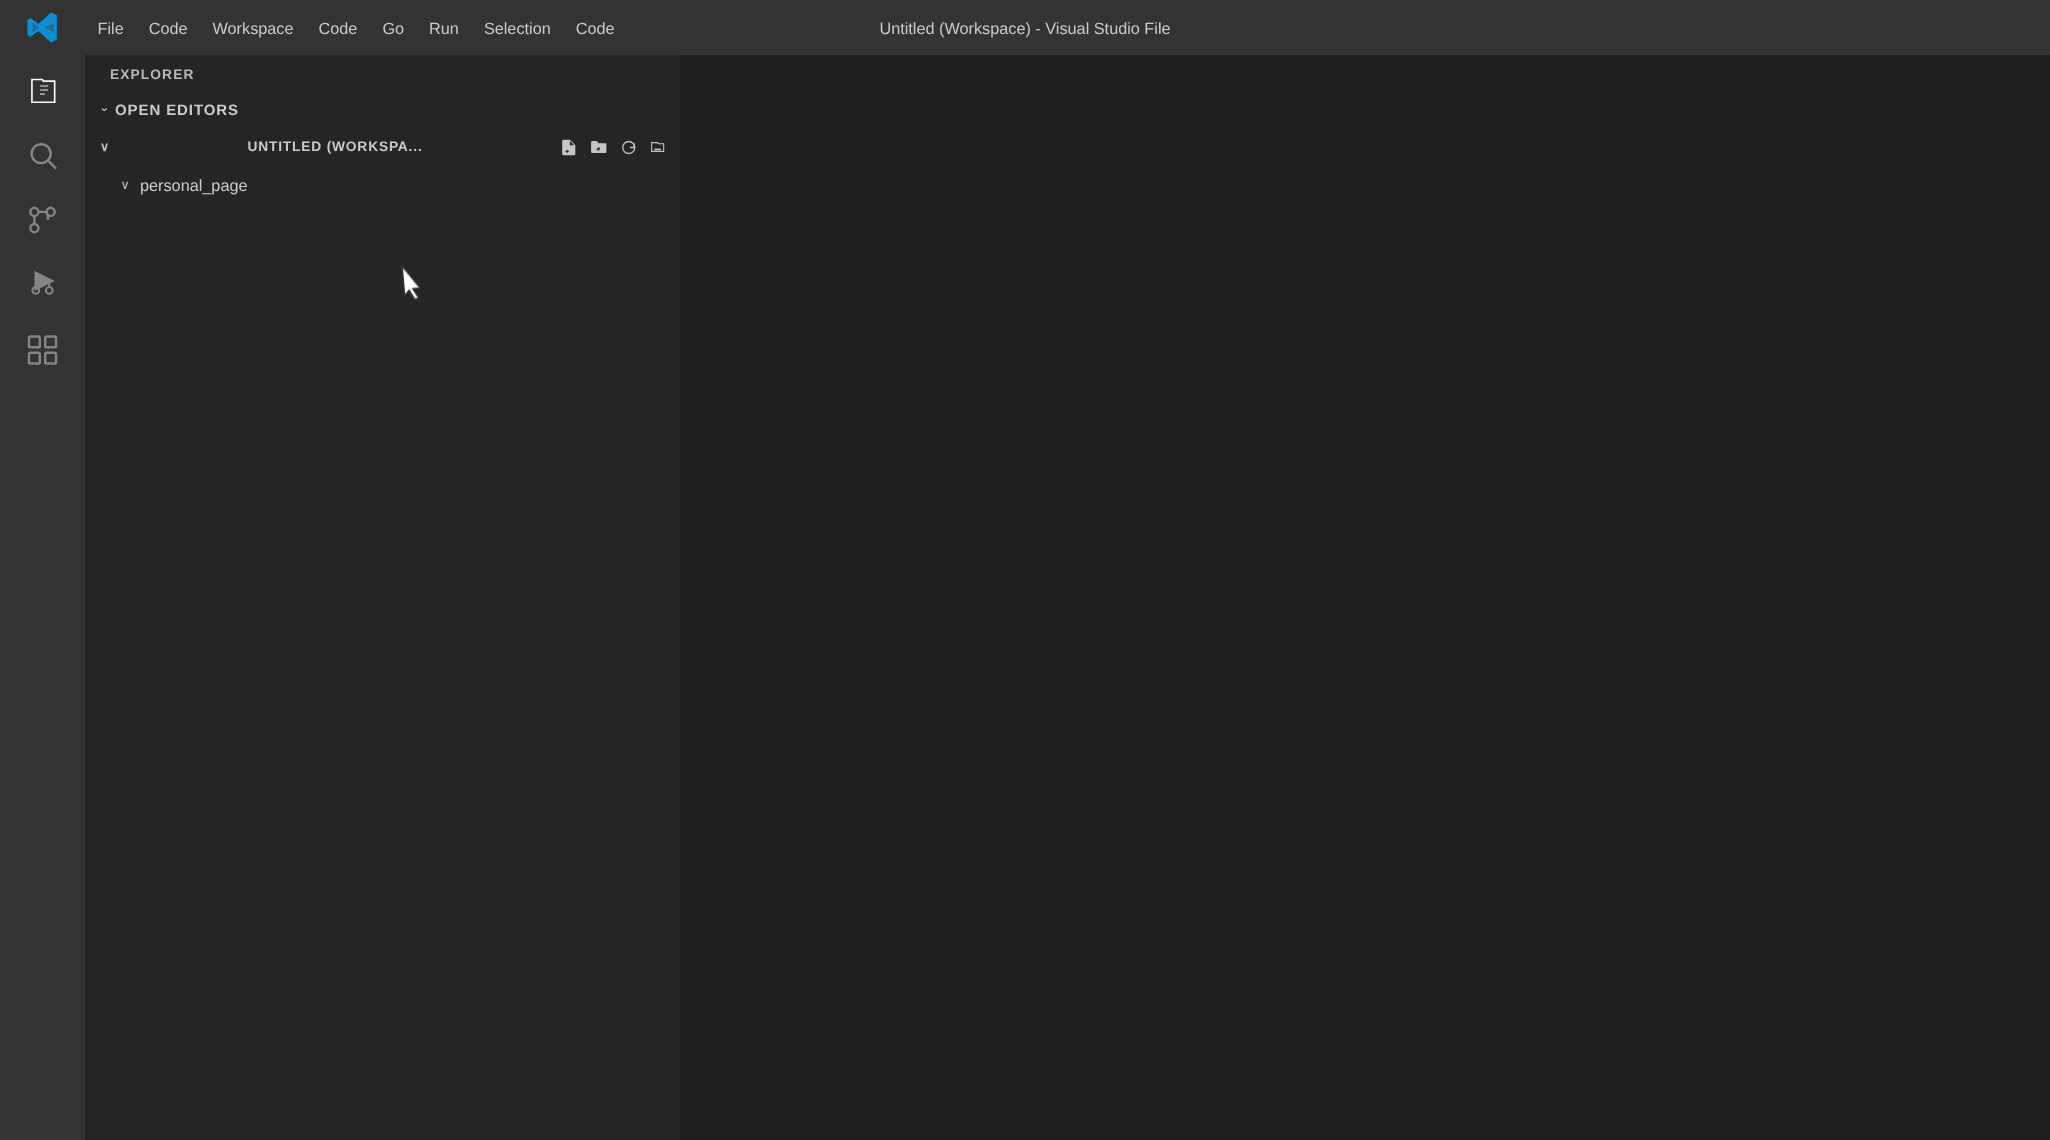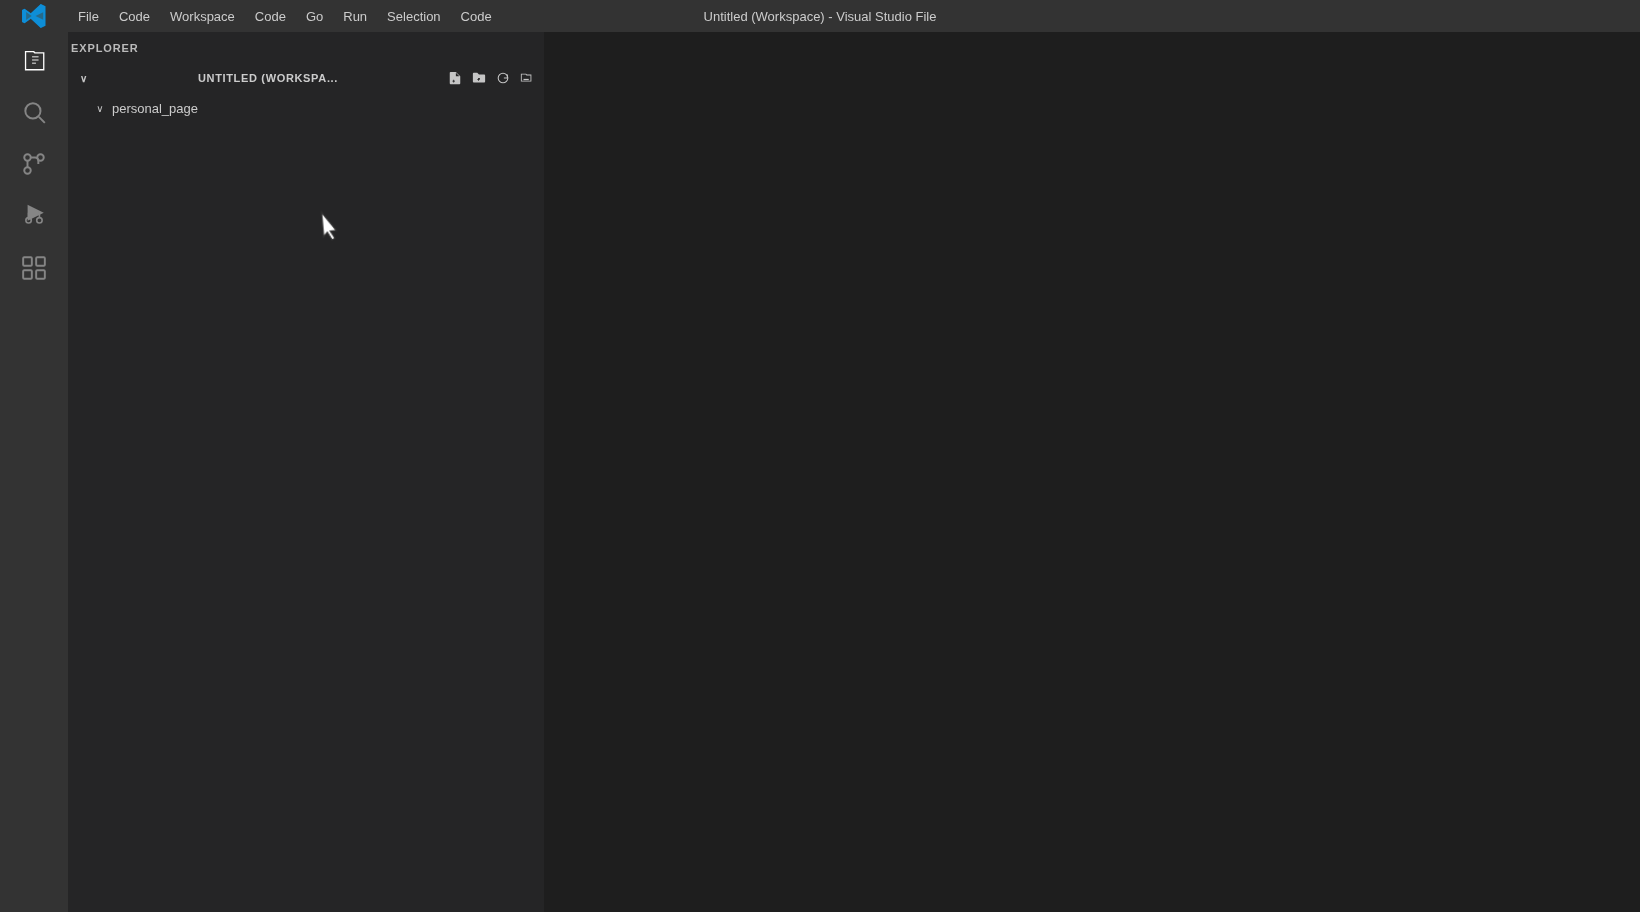--- a/index.html
+++ b/index.html
@@ -9,21 +9,21 @@
       background: #1e1e1e;
       font-family: -apple-system, BlinkMacSystemFont, 'Segoe UI', sans-serif;
       overflow: hidden;
       display: flex;
       flex-direction: column;
       color: #cccccc;
     }
 
     
     #titlebar {
-      height: 32px;
+      height: 44px;
       background: #333333;
       display: flex;
       align-items: center;
       flex-shrink: 0;
       user-select: none;
     }
 
     #vscode-logo {
       width: 68px;
       display: flex;
@@ -104,21 +104,21 @@
     #sidebar {
       width: 476px;
       background: #252526;
       display: flex;
       flex-direction: column;
       flex-shrink: 0;
       overflow: hidden;
     }
 
     #explorer-header {
-      padding: 10px 20px 8px 3px;
+      padding: 10px 20px 8px 20px;
       font-size: 11px;
       font-weight: 700;
       letter-spacing: 0.08em;
       color: #bbbbbb;
       text-transform: uppercase;
       flex-shrink: 0;
     }
 
     #open-editors-section {
       flex-shrink: 0;
@@ -287,20 +287,26 @@
         <rect x="14" y="2" width="8" height="8" rx="1"></rect>
         <rect x="2" y="14" width="8" height="8" rx="1"></rect>
         <rect x="14" y="14" width="8" height="8" rx="1"></rect>
       </svg>
     </div>
   </div>
 
   <div id="sidebar">
     <div id="explorer-header">EXPLORER</div>
 
+    <div id="open-editors-section">
+      <div class="section-header">
+        <span class="chevron" style="transform: rotate(90deg); display: inline-flex;">›</span>
+        <span>OPEN EDITORS</span>
+      </div>
+    </div>
 
     <div id="workspace-section">
       <div class="workspace-header">
         <span class="chevron" style="color:#c5c5c5;">∨</span>
         <span class="workspace-label">UNTITLED (WORKSPA...</span>
         <div class="workspace-actions">
 
           <div class="action-icon" title="New File">
             <svg viewBox="0 0 16 16" fill="currentColor" xmlns="http://www.w3.org/2000/svg">
               <path d="M9 1H3a1 1 0 00-1 1v12a1 1 0 001 1h10a1 1 0 001-1V6l-5-5zM9 2l4 4H9V2zM8 12H7v1H6v-1H5v-1h1v-1h1v1h1v1z"></path>

